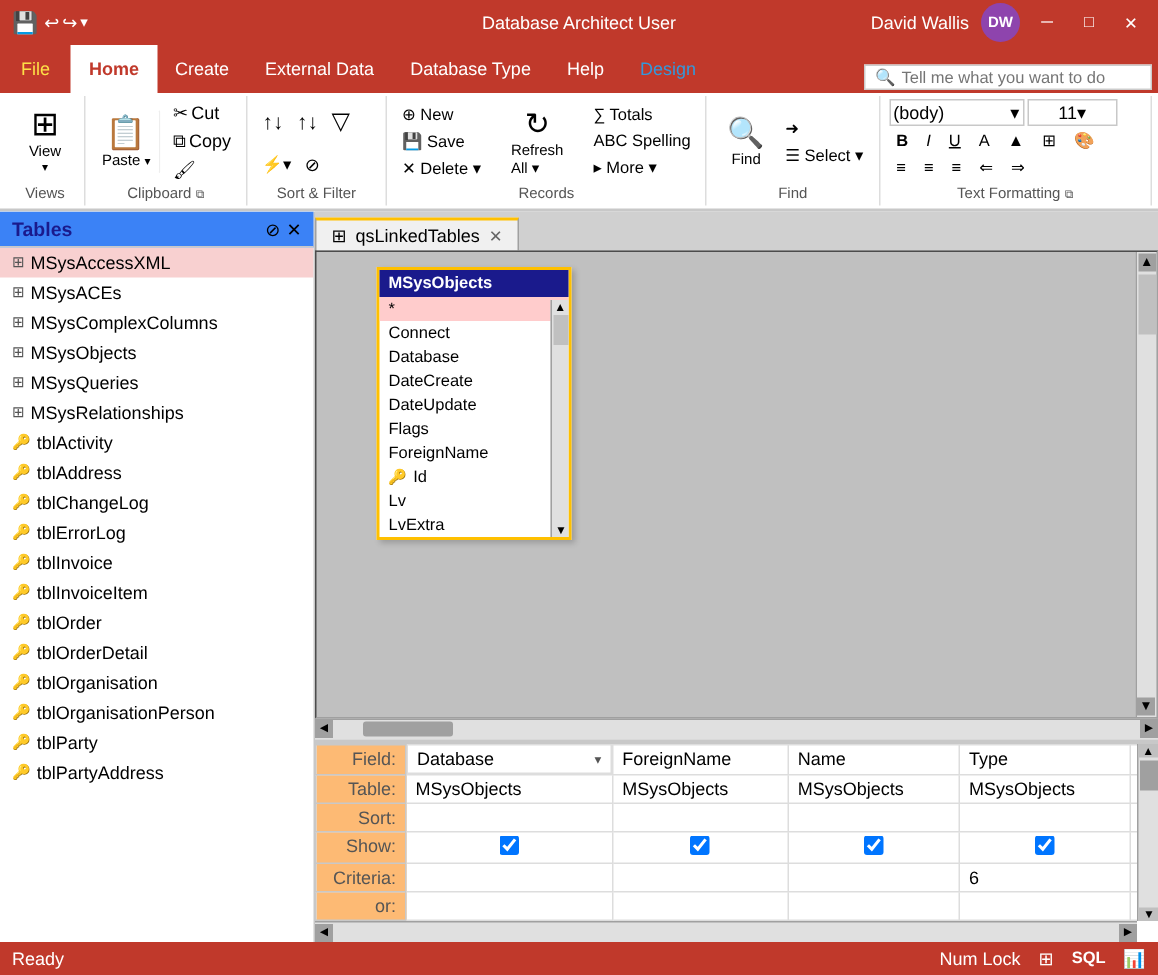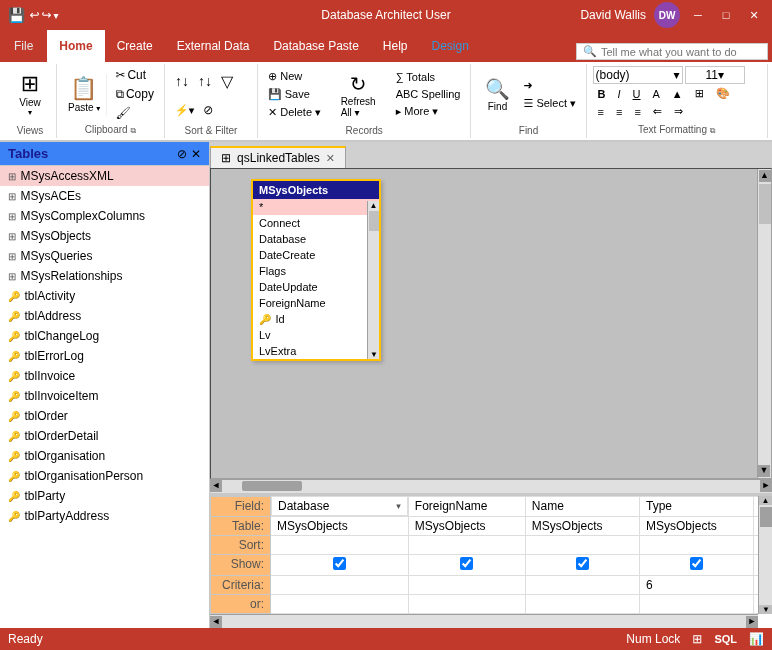--- a/index.html
+++ b/index.html
@@ -8,21 +8,21 @@
     
     .title-bar { background: #c0392b; height: 30px; display: flex; align-items: center; justify-content: space-between; padding: 0 8px; color: white; flex-shrink: 0; }
     .title-bar-left { display: flex; align-items: center; gap: 4px; }
     .title-bar-right { display: flex; align-items: center; gap: 8px; }
     .win-btn { width: 20px; height: 20px; display: flex; align-items: center; justify-content: center; cursor: pointer; font-size: 11px; color: white; }
     .quick-access { display: flex; align-items: center; gap: 2px; }
     .user-avatar { width: 26px; height: 26px; border-radius: 50%; background: #8e44ad; color: white; display: flex; align-items: center; justify-content: center; font-size: 10px; font-weight: bold; }
     .ribbon-tabs { display: flex; align-items: flex-end; background: #c0392b; height: 32px; }
     .ribbon-tab { padding: 4px 12px; font-size: 12px; cursor: pointer; color: white; height: 100%; display: flex; align-items: center; }
     .ribbon-tab.active { background: #fff; color: #c0392b; font-weight: bold; }
-    .ribbon-tab.file { background: #c0392b; color: #e5e5e5; padding: 4px 14px; }
+    .ribbon-tab.file { background: #c0392b; color: #fde047; padding: 4px 14px; }
     .ribbon-tab.design { color: #3498db; font-weight: normal; }
     .ribbon-search { margin-left: auto; display: flex; align-items: center; background: white; border: 1px solid #ccc; margin-right: 8px; margin-bottom: 2px; padding: 2px 6px; gap: 4px; }
     .ribbon-search input { border: none; outline: none; font-size: 11px; width: 160px; }
 
     .ribbon-content { display: flex; align-items: stretch; padding: 2px 4px; min-height: 70px; border-bottom: 1px solid #c8c8c8; }
     .ribbon-group { display: flex; flex-direction: column; align-items: center; padding: 2px 6px; border-right: 1px solid #ddd; min-width: 50px; }
     .ribbon-group-label { font-size: 10px; color: #555; margin-top: auto; padding-top: 2px; }
     .ribbon-group-items { display: flex; align-items: center; gap: 2px; flex: 1; }
     .ribbon-btn-large { display: flex; flex-direction: column; align-items: center; justify-content: center; cursor: pointer; padding: 2px 4px; min-width: 40px; border: 1px solid transparent; border-radius: 2px; }
     .ribbon-btn-large .icon { font-size: 20px; line-height: 1; }
@@ -94,21 +94,21 @@
     <span class="win-btn">□</span>
     <span class="win-btn">✕</span>
   </div>
 </div>
 
 <div class="ribbon-tabs">
   <div class="ribbon-tab file">File</div>
   <div class="ribbon-tab active">Home</div>
   <div class="ribbon-tab">Create</div>
   <div class="ribbon-tab">External Data</div>
-  <div class="ribbon-tab">Database Paste</div>
+  <div class="ribbon-tab">Database Type</div>
   <div class="ribbon-tab">Help</div>
   <div class="ribbon-tab design" style="color:#3498db;">Design</div>
   <div class="ribbon-search" style="margin-left:auto; margin-right:4px; background:white; display:flex; align-items:center; padding:1px 6px; gap:4px; border:1px solid #ccc; margin-bottom:2px;">
     <span style="font-size:11px; color:#555;">🔍</span>
     <input type="text" style="border: none; outline: none; font-size: 11px; width: 160px;" placeholder="Tell me what you want to do">
   </div>
 </div>
 
 <div class="ribbon-content" style="background:white; min-height:72px; border-bottom:2px solid #c8c8c8;">
 
@@ -334,22 +334,22 @@
         <div style="width:12px; height:12px; background:#a0a0a0; margin:1px auto; text-align:center; font-size:9px; position:absolute; bottom:0;">▼</div>
       </div>
 
       <div class="table-box">
         <div class="table-box-header">MSysObjects</div>
         <div class="table-box-list">
           <div class="table-field-separator">*</div>
           <div class="table-field-item">Connect</div>
           <div class="table-field-item">Database</div>
           <div class="table-field-item">DateCreate</div>
+          <div class="table-field-item">DateUpdate</div>
           <div class="table-field-item">Flags</div>
-          <div class="table-field-item">DateUpdate</div>
           <div class="table-field-item">ForeignName</div>
           <div class="table-field-item">
             <span style="color:#ffc000; font-size:10px;">🔑</span>Id
           </div>
           <div class="table-field-item">Lv</div>
           <div class="table-field-item">LvExtra</div>
         </div>
 
         <div style="position:absolute; right:0; top:20px; bottom:0; width:12px; background:#e0e0e0; border-left:1px solid #a0a0a0;">
           <div style="font-size:8px; text-align:center;">▲</div>

